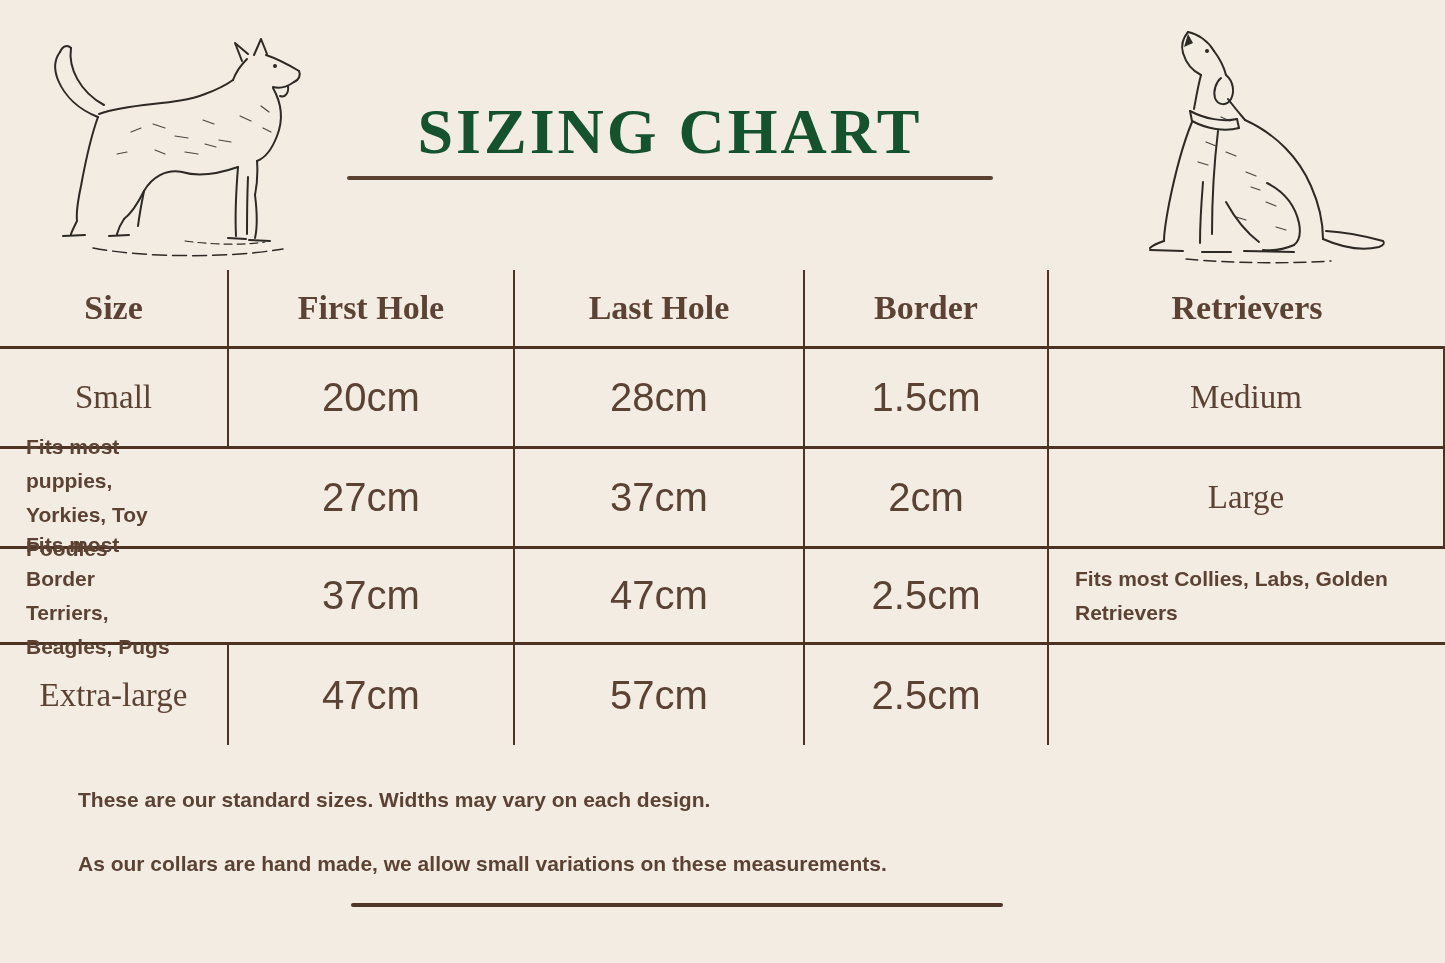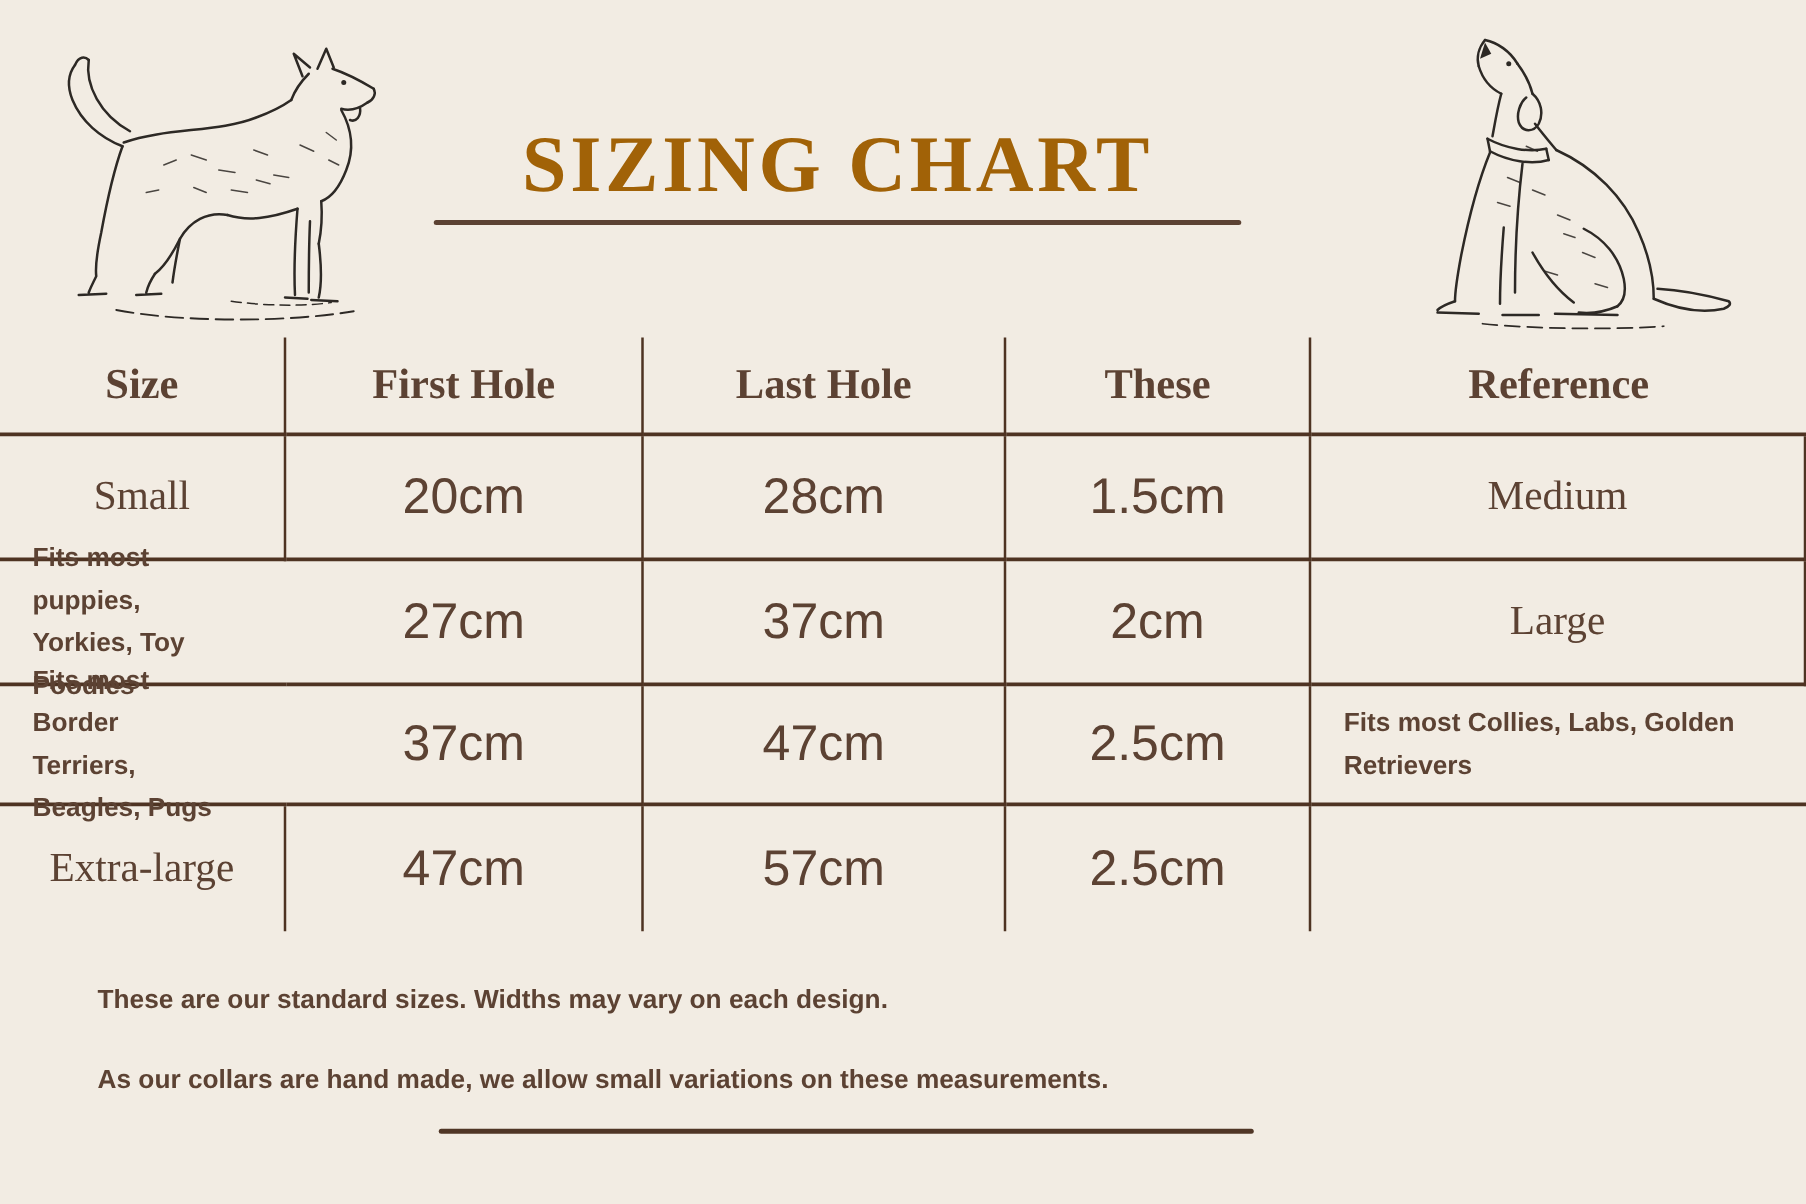--- a/index.html
+++ b/index.html
@@ -17,21 +17,21 @@
     position: absolute;
     left: 340px; top: 96px; width: 660px;
     text-align: center;
   }
   .page-title {
     font-family: "Liberation Serif", serif;
     font-weight: 700;
     font-size: 64px;
     line-height: 72px;
     letter-spacing: 3px;
-    color: #a16207;
+    color: #14532d;
     white-space: nowrap;
   }
   .title-underline {
     margin: 8px auto 0 auto;
     width: 646px; height: 4px;
     background: #5c4233;
     border-radius: 2px;
   }
   .brand-subtitle {
     margin-top: 18px;
@@ -218,22 +218,22 @@
   <div class="title-block">
     <div class="page-title">SIZING CHART</div>
     <div class="title-underline"></div>
   </div>
 
   <div class="sizing-table">
 
     <div class="cell hcell bR bB">Size</div>
     <div class="cell hcell bR bB">First Hole</div>
     <div class="cell hcell bR bB">Last Hole</div>
-    <div class="cell hcell bR bB">These</div>
-    <div class="cell hcell bB">Reference</div>
+    <div class="cell hcell bR bB">Border</div>
+    <div class="cell hcell bB">Retrievers</div>
 
     <div class="cell size-cell bR bB">Small</div>
     <div class="cell num-cell  bR bB">20cm</div>
     <div class="cell num-cell  bR bB">28cm</div>
     <div class="cell num-cell  bR bB">1.5cm</div>
     <div class="cell size-cell bR bB">Medium</div>
 
     <div class="cell ref-cell  bB">Fits most puppies, Yorkies, Toy Poodles</div>
     <div class="cell num-cell  bR bB">27cm</div>
     <div class="cell num-cell  bR bB">37cm</div>

